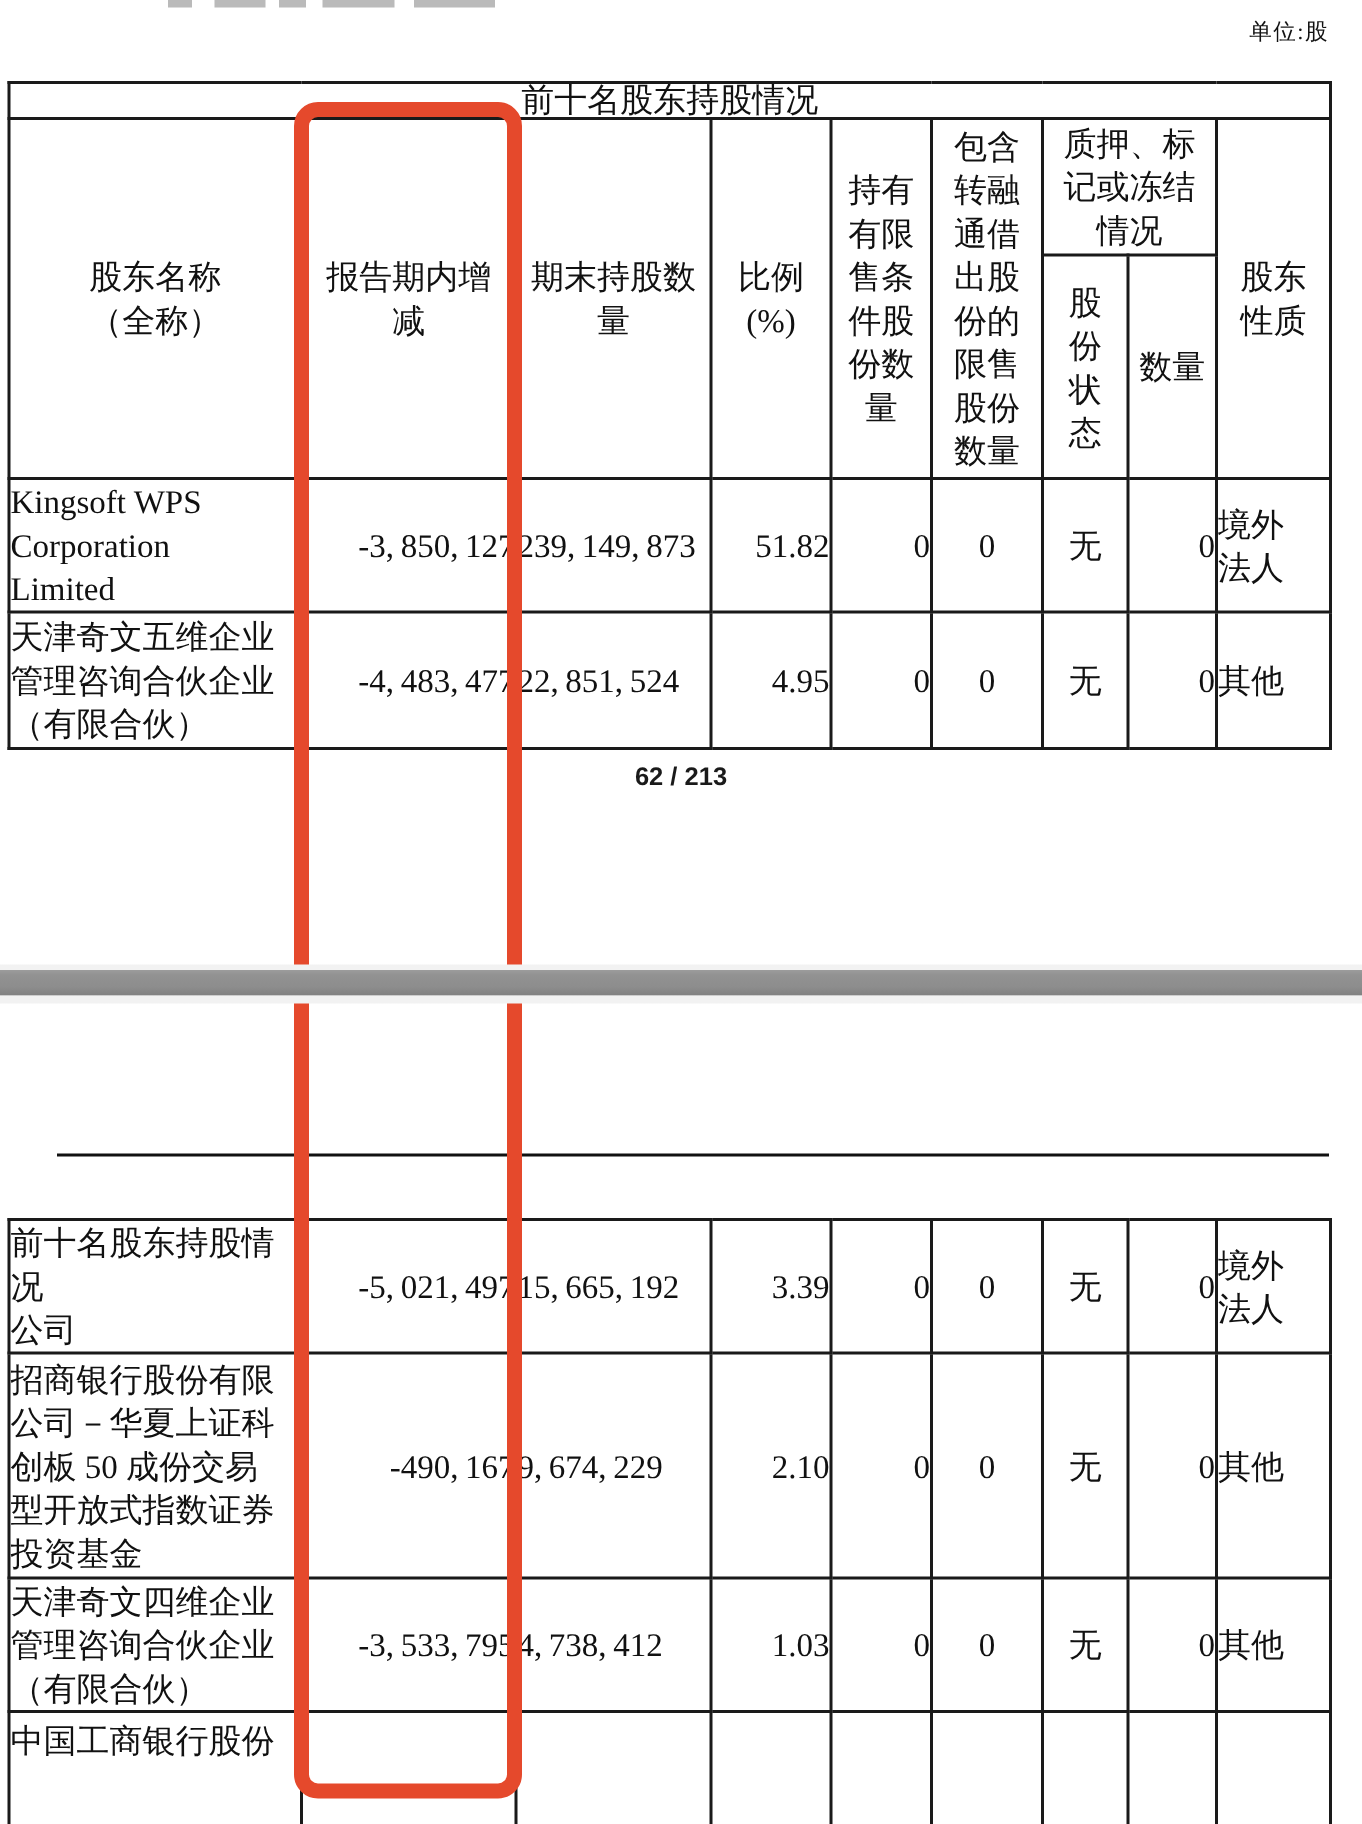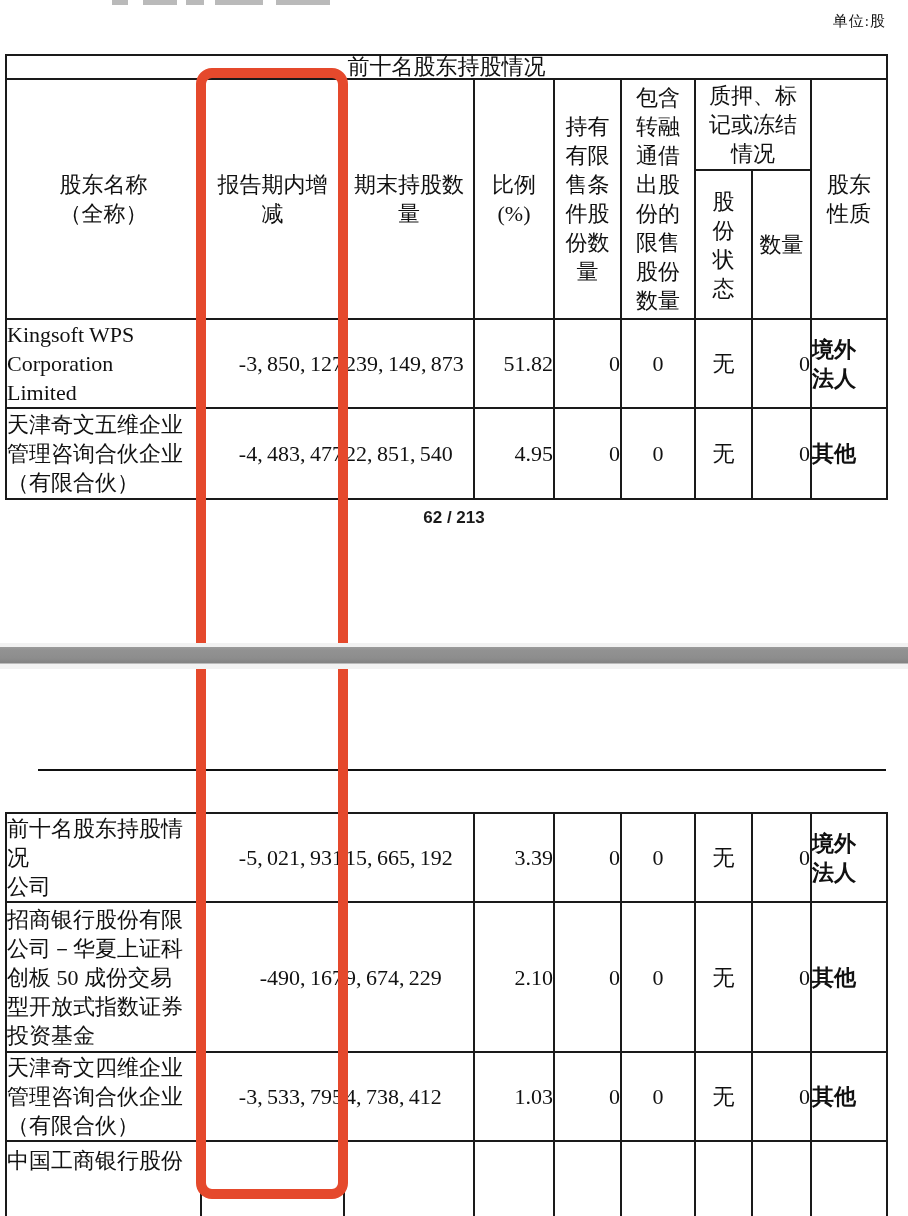--- a/index.html
+++ b/index.html
@@ -27,21 +27,21 @@
 
   
   td.c-name{text-align:left;padding-left:7px;padding-right:4px;}
   td.c-change{text-align:right;padding-right:6px;}
   td.c-end{padding-right:4px;}
   td.c-ratio{text-align:right;padding-right:10px;}
   td.c-restricted{text-align:right;padding-right:8px;}
   td.c-lending{text-align:center;}
   td.c-status{text-align:center;}
   td.c-qty{text-align:right;padding-right:5px;}
-  td.c-nature{text-align:left;padding-left:10px;font-weight:bold;}
+  td.c-nature{text-align:left;padding-left:10px;}
 
   tr.p1r1 td{height:83px;}
   tr.p1r2 td{height:89px;}
   tr.p2r1 td{height:62px;}
   tr.p2r2 td{height:148px;}
   tr.p2r3 td{height:87px;}
   tr.p2r4 td{height:76px;}
   tr.p2r5 td{height:75px;vertical-align:top;}
   tr.p2r5 td.c-name{padding-top:4px;}
 
@@ -147,21 +147,21 @@
       <td class="c-status">无</td>
       <td class="c-qty">0</td>
       <td class="c-nature">境外
 法人</td>
     </tr>
     <tr class="p1r2">
       <td class="c-name">天津奇文五维企业
 管理咨询合伙企业
 （有限合伙）</td>
       <td class="c-change">-4, 483, 477</td>
-      <td class="c-end">22, 851, 540</td>
+      <td class="c-end">22, 851, 524</td>
       <td class="c-ratio">4.95</td>
       <td class="c-restricted">0</td>
       <td class="c-lending">0</td>
       <td class="c-status">无</td>
       <td class="c-qty">0</td>
       <td class="c-nature">其他</td>
     </tr>
   </tbody>
     </table>
 
@@ -180,21 +180,21 @@
         <col style="width:67px">
         <col style="width:74px">
       <col style="width:57px">
         <col style="width:59px">
         <col style="width:76px">
     </colgroup>
     <tbody>
         <tr class="p2r1">
       <td class="c-name">前十名股东持股情况
 公司</td>
-      <td class="c-change">-5, 021, 931</td>
+      <td class="c-change">-5, 021, 497</td>
       <td class="c-end">15, 665, 192</td>
       <td class="c-ratio">3.39</td>
       <td class="c-restricted">0</td>
       <td class="c-lending">0</td>
       <td class="c-status">无</td>
       <td class="c-qty">0</td>
       <td class="c-nature">境外
 法人</td>
     </tr>
     <tr class="p2r2">

